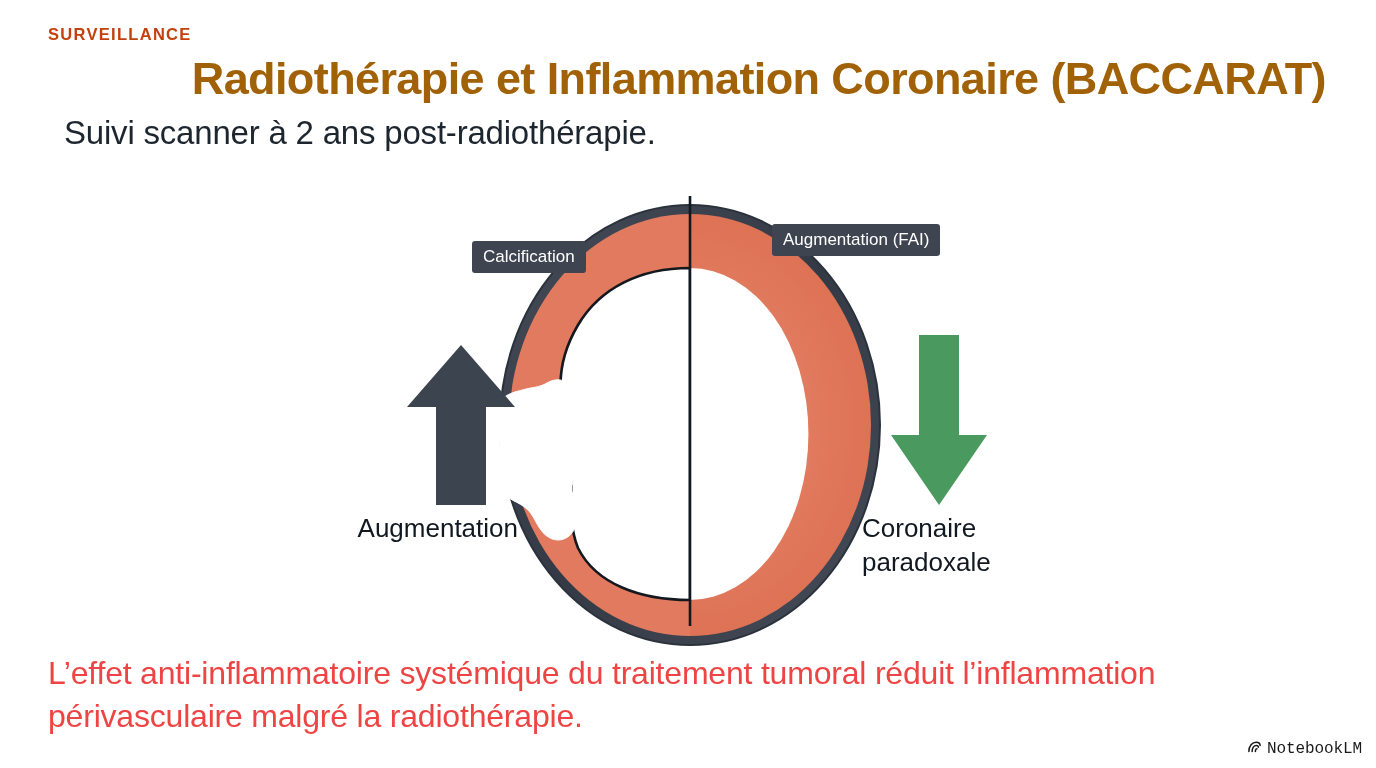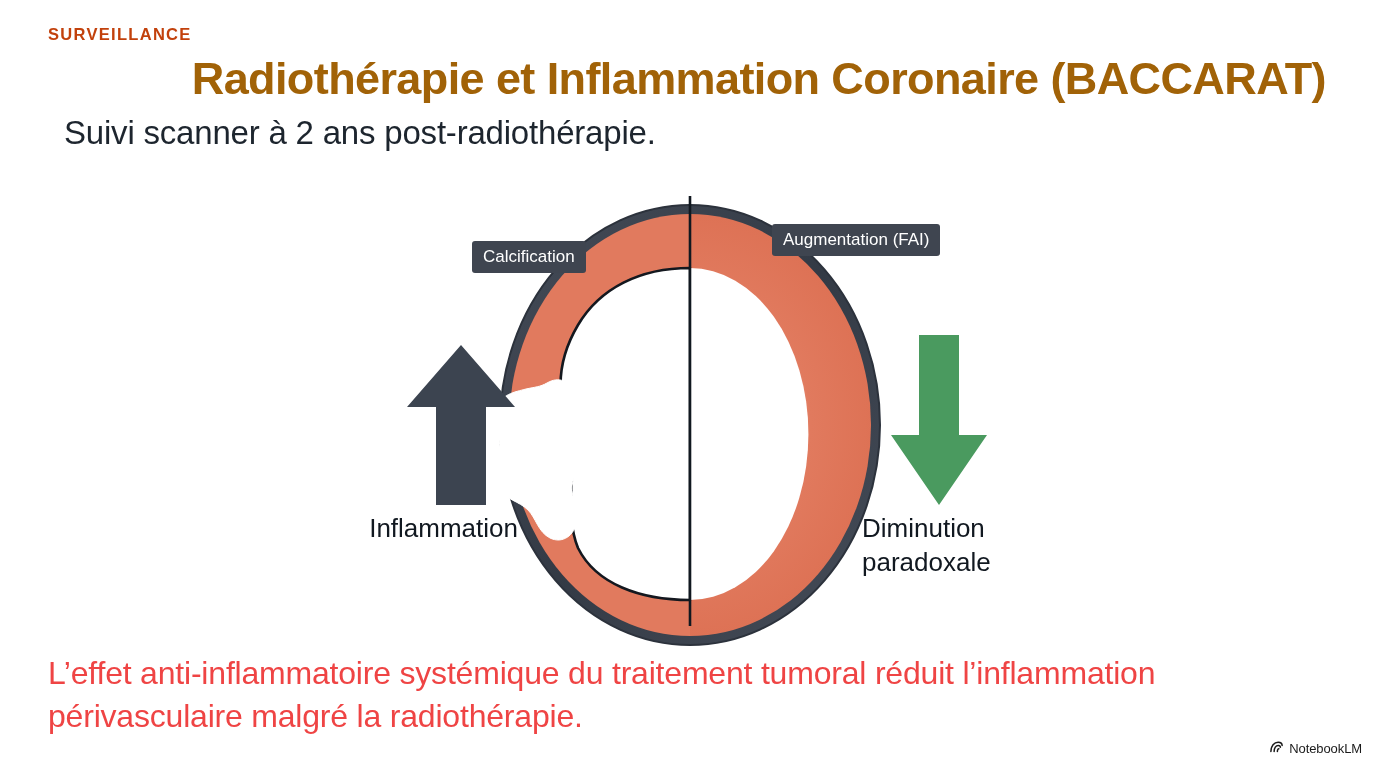--- a/index.html
+++ b/index.html
@@ -115,24 +115,25 @@
   .brand {
     position: absolute;
     right: 14px;
     bottom: 10px;
     display: flex;
     align-items: center;
     gap: 5px;
     color: #1a1a1a;
   }
   .brand-label {
-    font-size: 13px;
+    font-size: 16px;
     font-weight: 500;
     letter-spacing: -0.1px;
     line-height: 1;
+    font-family: Liberation Mono, monospace;
   }
 </style>
 </head>
 <body>
 
 <div class="slide">
 
   <div class="header">
     <div class="eyebrow">SURVEILLANCE</div>
     <h1 class="title">Radiothérapie et Inflammation Coronaire (BACCARAT)</h1>
@@ -232,25 +233,25 @@
                  L 591 255
                  L 619 255 Z" fill="#4a9a5f"></path>
       </g>
     </svg>
   </div>
 
   <div class="badge badge-left">Calcification</div>
   <div class="badge badge-right">Augmentation (FAI)</div>
 
   <div class="side-caption caption-left">
-    <div>Inflammation</div>
+    <div>Augmentation</div>
   </div>
 
   <div class="side-caption caption-right">
-    <div>Diminution</div>
+    <div>Coronaire</div>
     <div>paradoxale</div>
   </div>
 
   <div class="takeaway">L’effet anti-inflammatoire systémique du traitement tumoral réduit l’inflammation périvasculaire malgré la radiothérapie.</div>
 
   <div class="brand">
     <span>
       <svg width="15" height="15" viewBox="0 0 24 24" fill="none" xmlns="http://www.w3.org/2000/svg">
         <path d="M3 20 C3 11.2 8.4 5 14.6 5 C18.6 5 21 7.4 21 10.4" stroke="#1a1a1a" stroke-width="2.4" stroke-linecap="round"></path>
         <path d="M8.2 20 C8.2 14.4 11 10.2 14.8 10.2 C17 10.2 18.2 11.5 18.2 13.2" stroke="#1a1a1a" stroke-width="2.4" stroke-linecap="round"></path>

